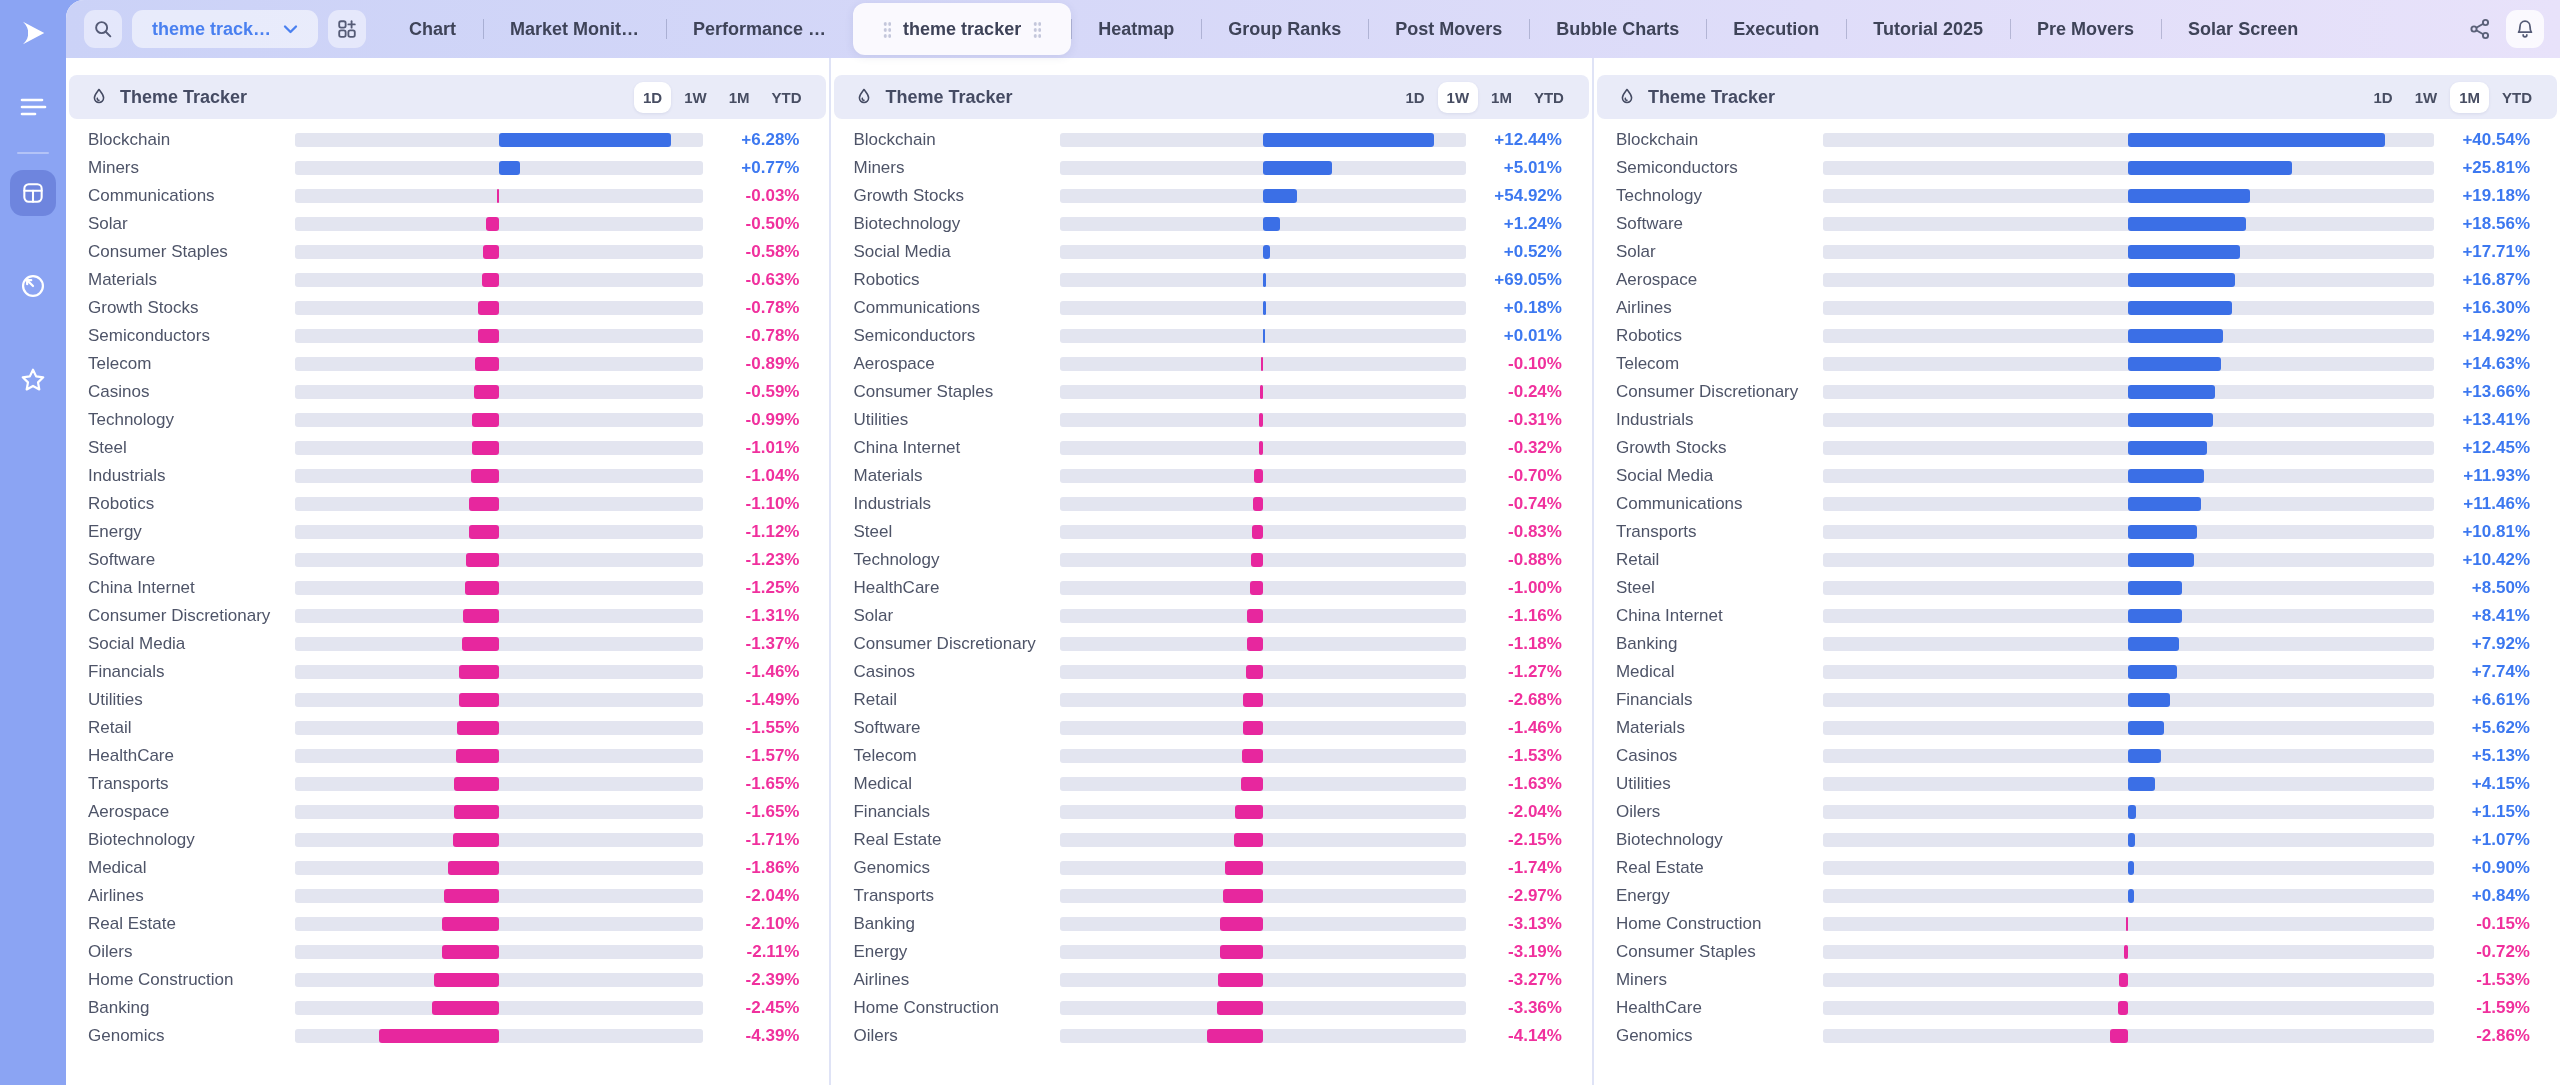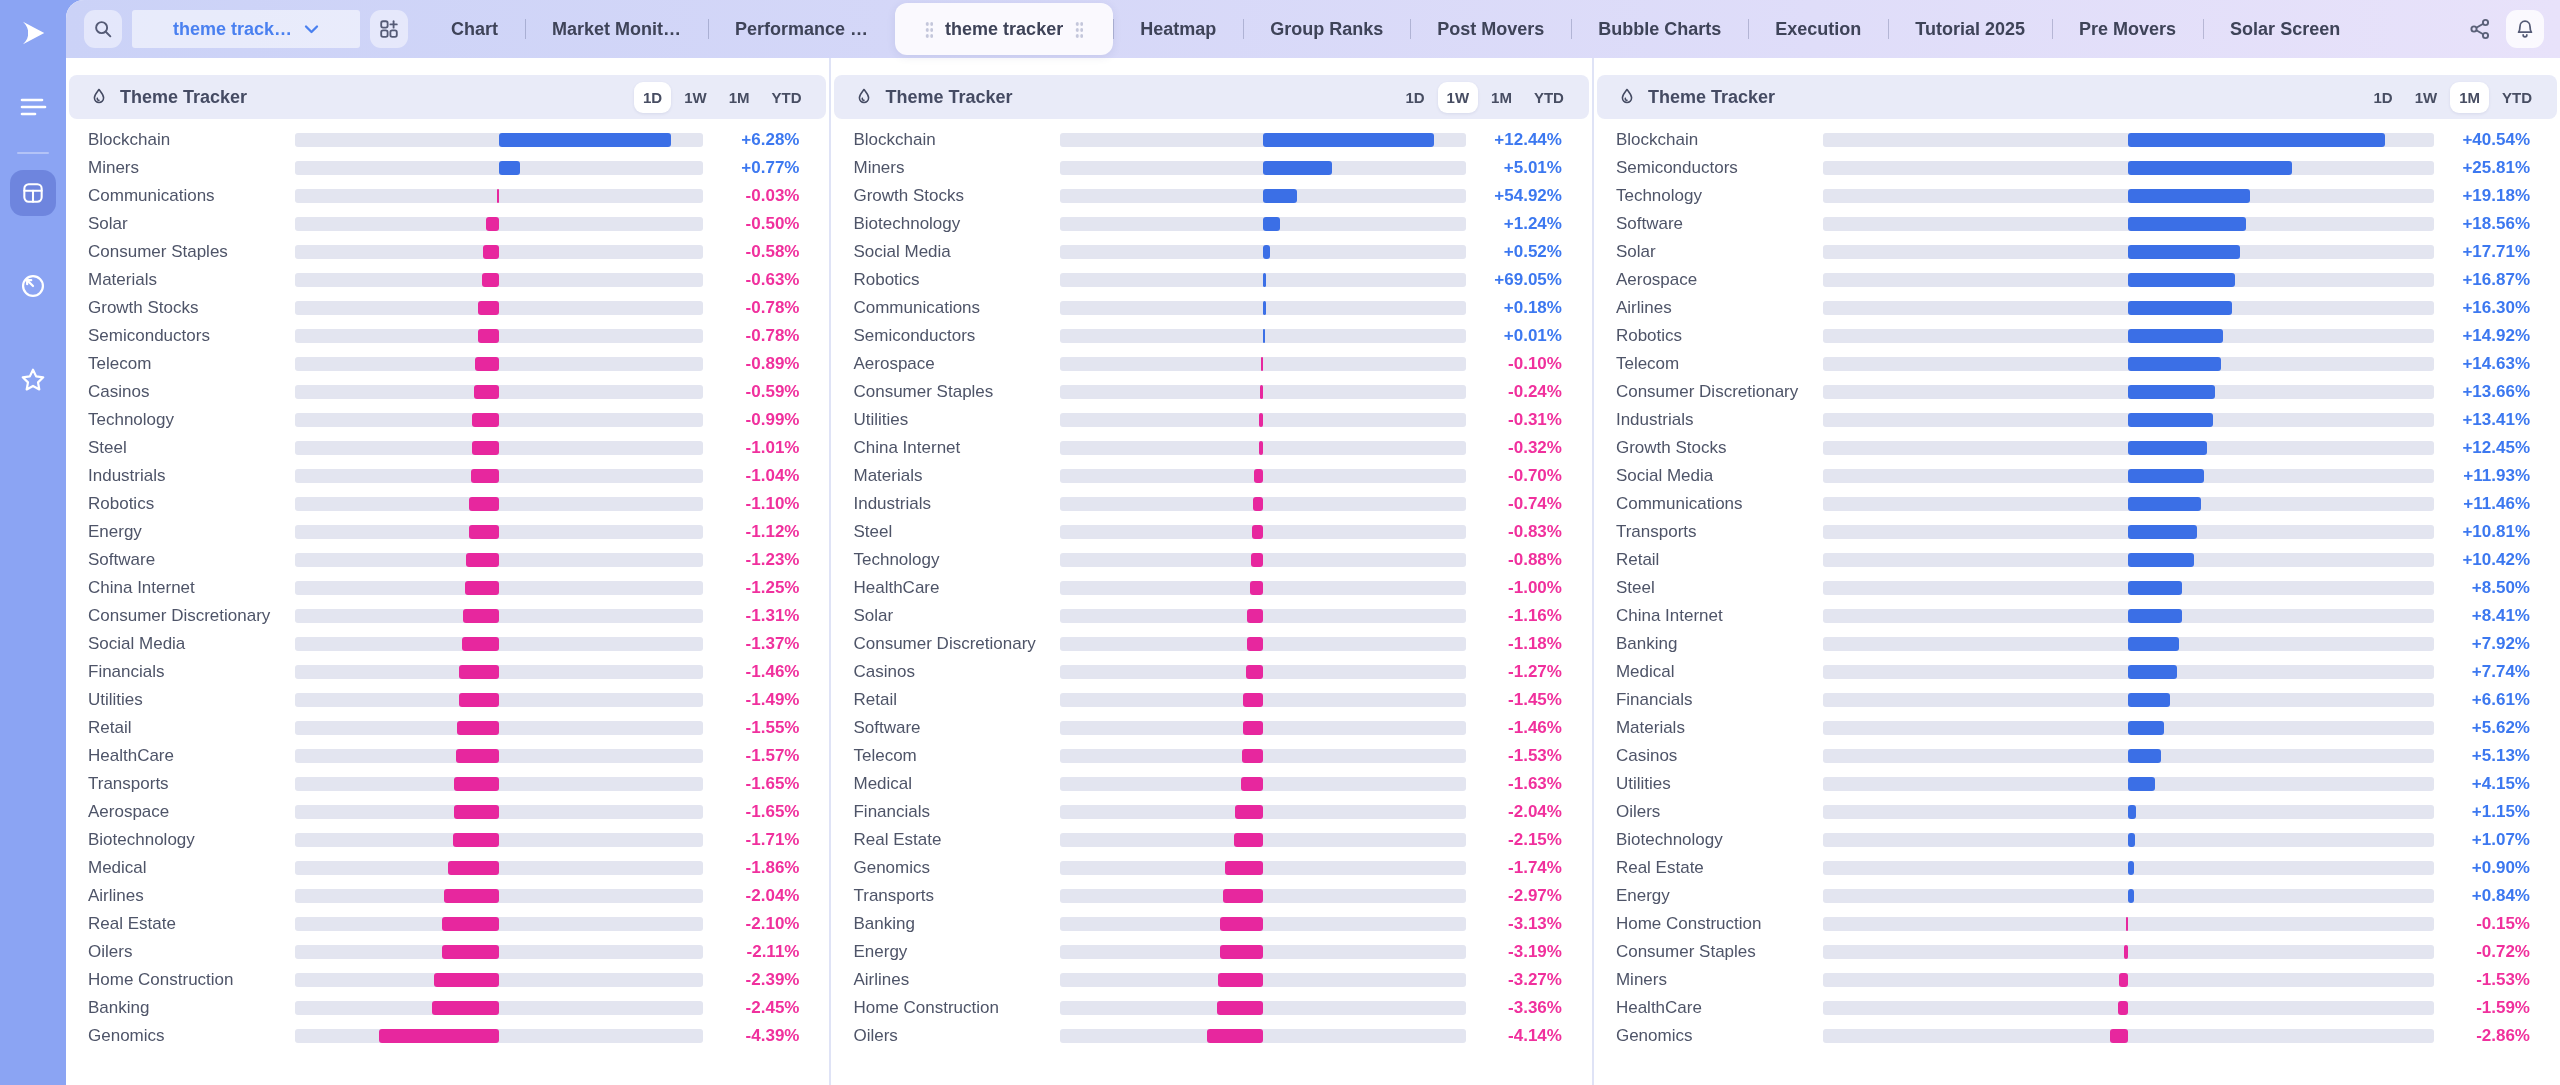--- a/index.html
+++ b/index.html
@@ -29,21 +29,21 @@
     height:58px; flex:0 0 58px;
     background:linear-gradient(90deg,#cbd2f7 0%,#d6d8f8 40%,#e8e2fa 100%);
     display:flex; align-items:center; padding:0 16px 0 18px; gap:10px;
   }
   .nav-btn{
     width:38px; height:38px; flex:0 0 38px; border:none; border-radius:11px;
     background:rgba(255,255,255,.48); color:#555b76;
     display:flex; align-items:center; justify-content:center; cursor:pointer;
   }
   .layout-dropdown{
-    height:38px; width:228px; border:none; border-radius:3px;
+    height:38px; width:186px; border:none; border-radius:11px;
     background:rgba(255,255,255,.55); color:#4a80f0;
     display:flex; align-items:center; justify-content:center; gap:12px;
     font-size:18px; font-weight:700; cursor:pointer; white-space:nowrap;
   }
   .nav-tabs{ flex:1; height:100%; display:flex; align-items:center; margin-left:6px; min-width:0; }
   .tab{
     position:relative; height:100%; border:none; background:none; cursor:pointer;
     display:flex; align-items:center; padding:0 27px; white-space:nowrap;
     font-size:18px; font-weight:600; color:#3e4358;
   }
@@ -711,21 +711,21 @@
       <div class="bar neg" style="width: 4.29054%;"></div>
     </div>
     <span class="row-value neg">-1.27%</span>
   </div>
 
   <div class="row">
     <span class="row-label">Retail</span>
     <div class="bar-track">
       <div class="bar neg" style="width: 4.89865%;"></div>
     </div>
-    <span class="row-value neg">-1.45%</span>
+    <span class="row-value neg">-2.68%</span>
   </div>
 
   <div class="row">
     <span class="row-label">Software</span>
     <div class="bar-track">
       <div class="bar neg" style="width: 4.93243%;"></div>
     </div>
     <span class="row-value neg">-1.46%</span>
   </div>
 

